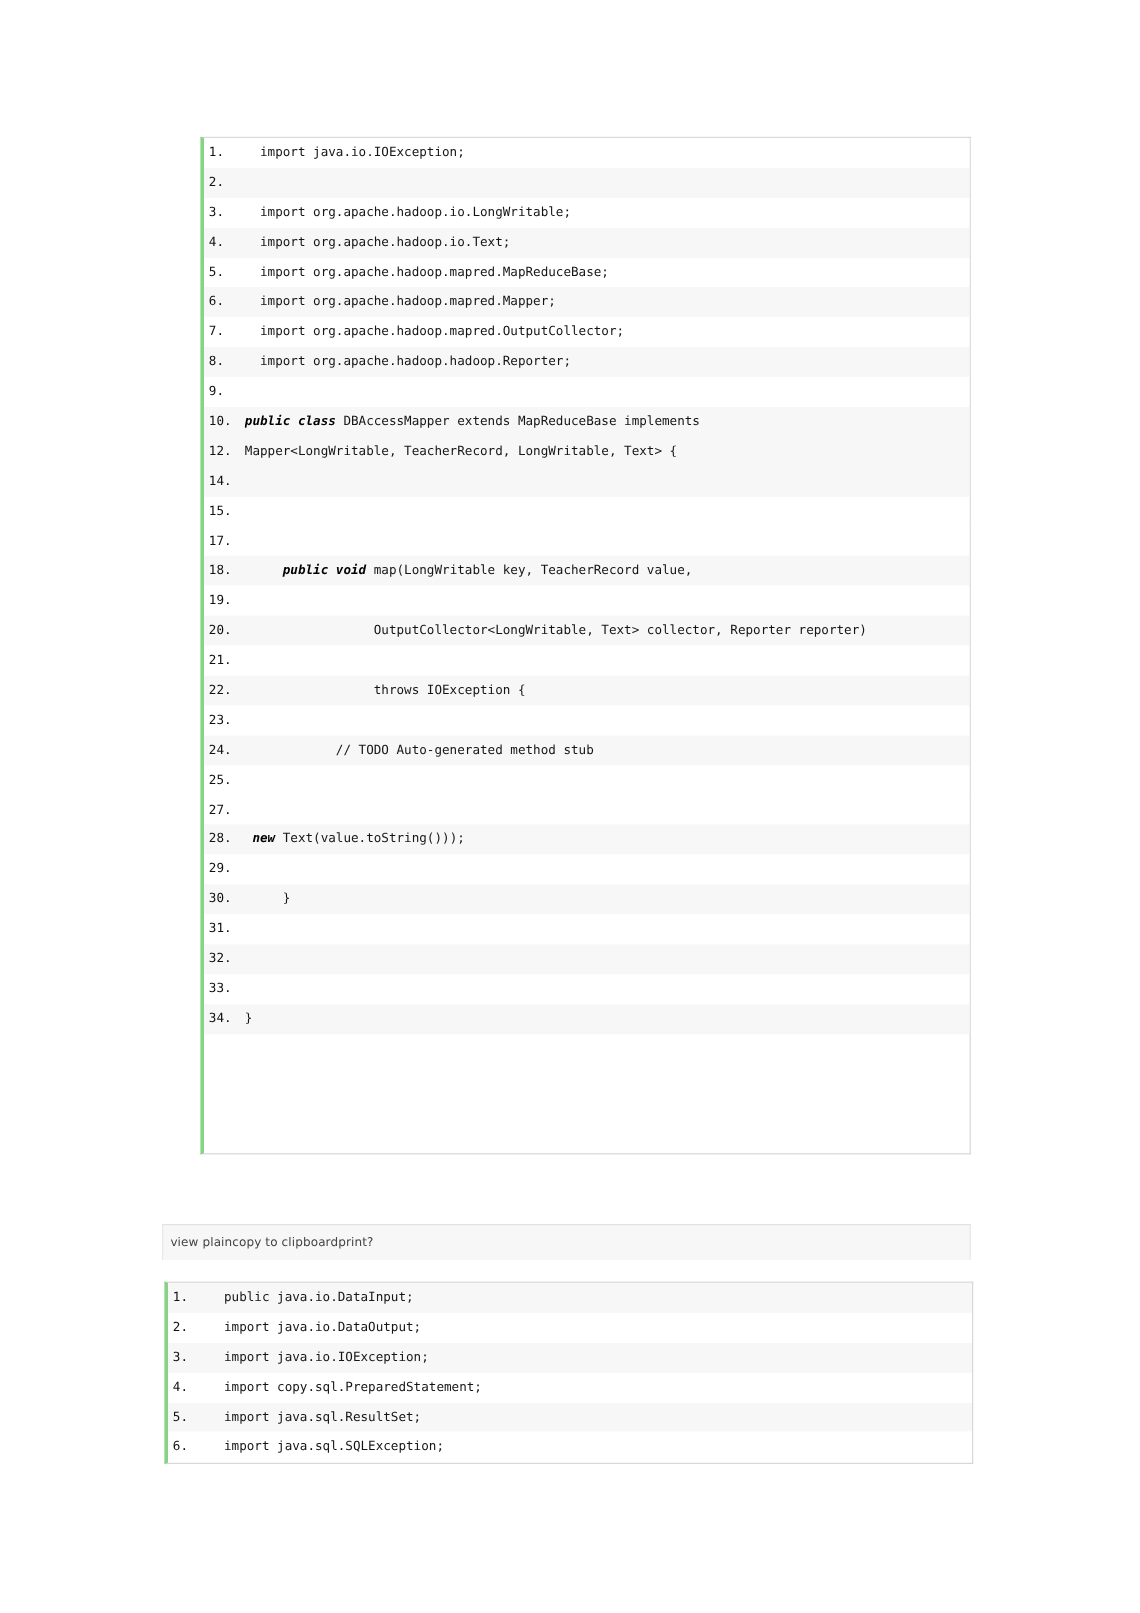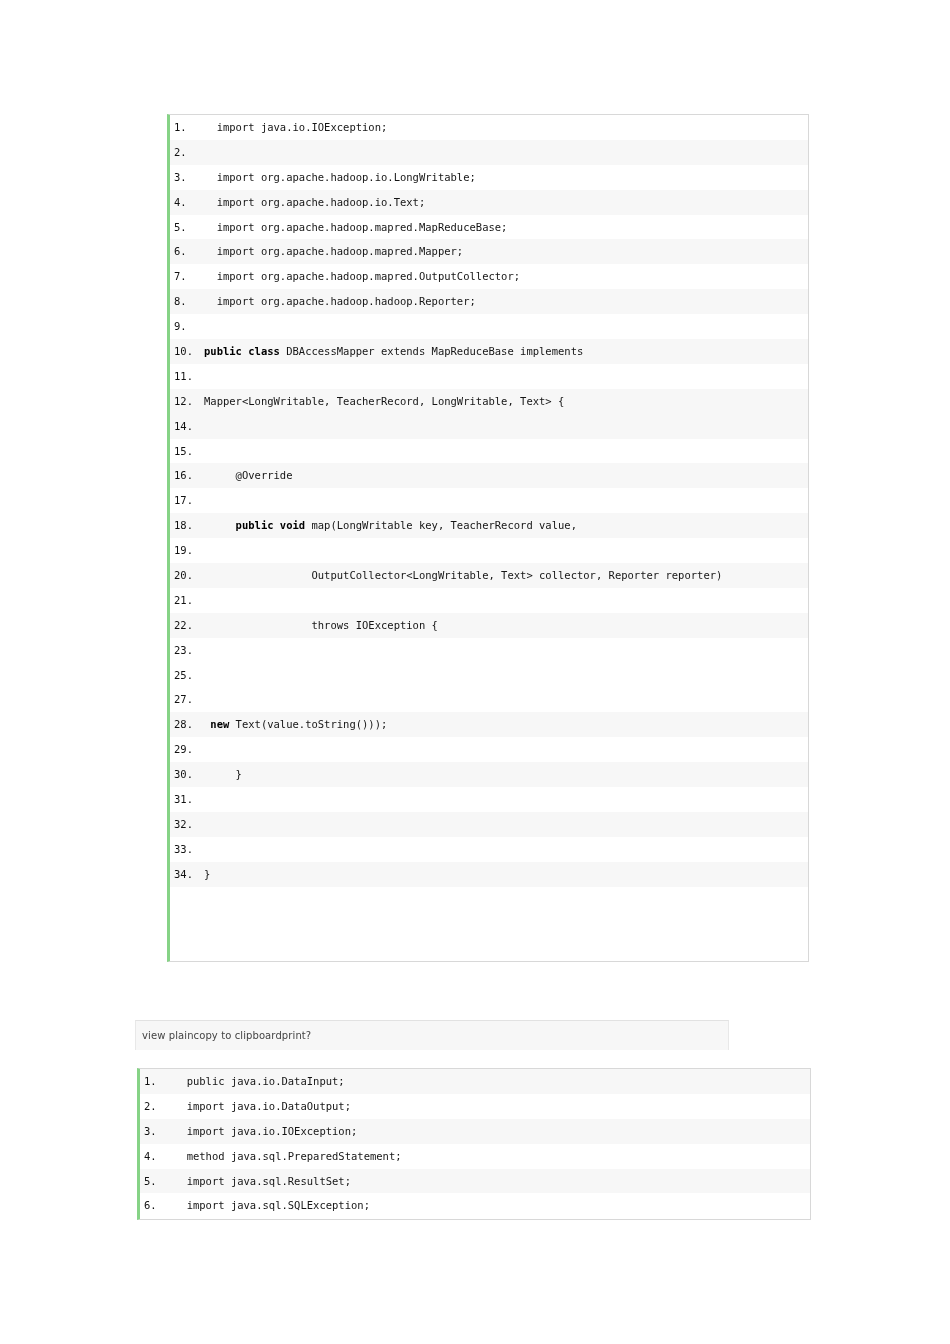--- a/index.html
+++ b/index.html
@@ -61,36 +61,36 @@
     font-family: "DejaVu Sans Mono", "Liberation Mono", monospace;
     font-size: 10.5px;
   }
 
   .lc {
     flex: 1 1 auto;
     white-space: pre;
     overflow: hidden;
   }
 
-  .kw { font-weight: bold; color: #000000; }
+  .kw { font-weight: bold; color: #000000; font-style: italic; }
 
   
   #block-one {
     left: 167px;
     top: 114px;
     width: 642px;
     height: 848px;
   }
 
   
   #code-toolbar {
     position: absolute;
     left: 135px;
     top: 1020px;
-    width: 594px;
+    width: 674px;
     height: 30px;
     box-sizing: border-box;
     background: #f7f7f7;
     border-top: 1px solid #e2e2e2;
     border-left: 1px solid #e8e8e8;
     border-right: 1px solid #e8e8e8;
     display: flex;
     align-items: center;
     padding-left: 6px;
   }
@@ -118,32 +118,31 @@
       <li class="code-line"><span class="ln">1.</span><span class="lc"><span>  import java.io.IOException;</span></span></li>
       <li class="code-line alt"><span class="ln">2.</span><span class="lc"><span></span></span></li>
       <li class="code-line"><span class="ln">3.</span><span class="lc"><span>  import org.apache.hadoop.io.LongWritable;</span></span></li>
       <li class="code-line alt"><span class="ln">4.</span><span class="lc"><span>  import org.apache.hadoop.io.Text;</span></span></li>
       <li class="code-line"><span class="ln">5.</span><span class="lc"><span>  import org.apache.hadoop.mapred.MapReduceBase;</span></span></li>
       <li class="code-line alt"><span class="ln">6.</span><span class="lc"><span>  import org.apache.hadoop.mapred.Mapper;</span></span></li>
       <li class="code-line"><span class="ln">7.</span><span class="lc"><span>  import org.apache.hadoop.mapred.OutputCollector;</span></span></li>
       <li class="code-line alt"><span class="ln">8.</span><span class="lc"><span>  import org.apache.hadoop.hadoop.Reporter;</span></span></li>
       <li class="code-line"><span class="ln">9.</span><span class="lc"><span></span></span></li>
       <li class="code-line alt"><span class="ln">10.</span><span class="lc"><span class="kw">public class</span><span> DBAccessMapper extends MapReduceBase implements</span></span></li>
-      <li class="code-line"><span class="ln">11.</span><span class="lc"><span></span></span></li>
       <li class="code-line alt"><span class="ln">12.</span><span class="lc"><span>Mapper&lt;LongWritable, TeacherRecord, LongWritable, Text&gt; {</span></span></li>
       <li class="code-line alt"><span class="ln">14.</span><span class="lc"><span></span></span></li>
       <li class="code-line"><span class="ln">15.</span><span class="lc"><span></span></span></li>
-      <li class="code-line alt"><span class="ln">16.</span><span class="lc"><span>     @Override</span></span></li>
       <li class="code-line"><span class="ln">17.</span><span class="lc"><span></span></span></li>
       <li class="code-line alt"><span class="ln">18.</span><span class="lc"><span>     </span><span class="kw">public void</span><span> map(LongWritable key, TeacherRecord value,</span></span></li>
       <li class="code-line"><span class="ln">19.</span><span class="lc"><span></span></span></li>
       <li class="code-line alt"><span class="ln">20.</span><span class="lc"><span>                 OutputCollector&lt;LongWritable, Text&gt; collector, Reporter reporter)</span></span></li>
       <li class="code-line"><span class="ln">21.</span><span class="lc"><span></span></span></li>
       <li class="code-line alt"><span class="ln">22.</span><span class="lc"><span>                 throws IOException {</span></span></li>
       <li class="code-line"><span class="ln">23.</span><span class="lc"><span></span></span></li>
+      <li class="code-line alt"><span class="ln">24.</span><span class="lc"><span>            // TODO Auto-generated method stub</span></span></li>
       <li class="code-line"><span class="ln">25.</span><span class="lc"><span></span></span></li>
       <li class="code-line"><span class="ln">27.</span><span class="lc"><span></span></span></li>
       <li class="code-line alt"><span class="ln">28.</span><span class="lc"><span> </span><span class="kw">new</span><span> Text(value.toString()));</span></span></li>
       <li class="code-line"><span class="ln">29.</span><span class="lc"><span></span></span></li>
       <li class="code-line alt"><span class="ln">30.</span><span class="lc"><span>     }</span></span></li>
       <li class="code-line"><span class="ln">31.</span><span class="lc"><span></span></span></li>
       <li class="code-line alt"><span class="ln">32.</span><span class="lc"><span></span></span></li>
       <li class="code-line"><span class="ln">33.</span><span class="lc"><span></span></span></li>
       <li class="code-line alt"><span class="ln">34.</span><span class="lc"><span>}</span></span></li>
     </ol>
@@ -154,17 +153,17 @@
     <a class="tool-link" href="#">copy to clipboard</a>
     <a class="tool-link" href="#">print</a>
     <a class="tool-link" href="#">?</a>
 </div>
 
 <div class="code-block" id="block-two">
   <ol class="code-list" id="list-two">
       <li class="code-line alt"><span class="ln">1.</span><span class="lc"><span>  public java.io.DataInput;</span></span></li>
       <li class="code-line"><span class="ln">2.</span><span class="lc"><span>  import java.io.DataOutput;</span></span></li>
       <li class="code-line alt"><span class="ln">3.</span><span class="lc"><span>  import java.io.IOException;</span></span></li>
-      <li class="code-line"><span class="ln">4.</span><span class="lc"><span>  method java.sql.PreparedStatement;</span></span></li>
+      <li class="code-line"><span class="ln">4.</span><span class="lc"><span>  import copy.sql.PreparedStatement;</span></span></li>
       <li class="code-line alt"><span class="ln">5.</span><span class="lc"><span>  import java.sql.ResultSet;</span></span></li>
       <li class="code-line"><span class="ln">6.</span><span class="lc"><span>  import java.sql.SQLException;</span></span></li>
     </ol>
 </div>
 
 </body></html>

